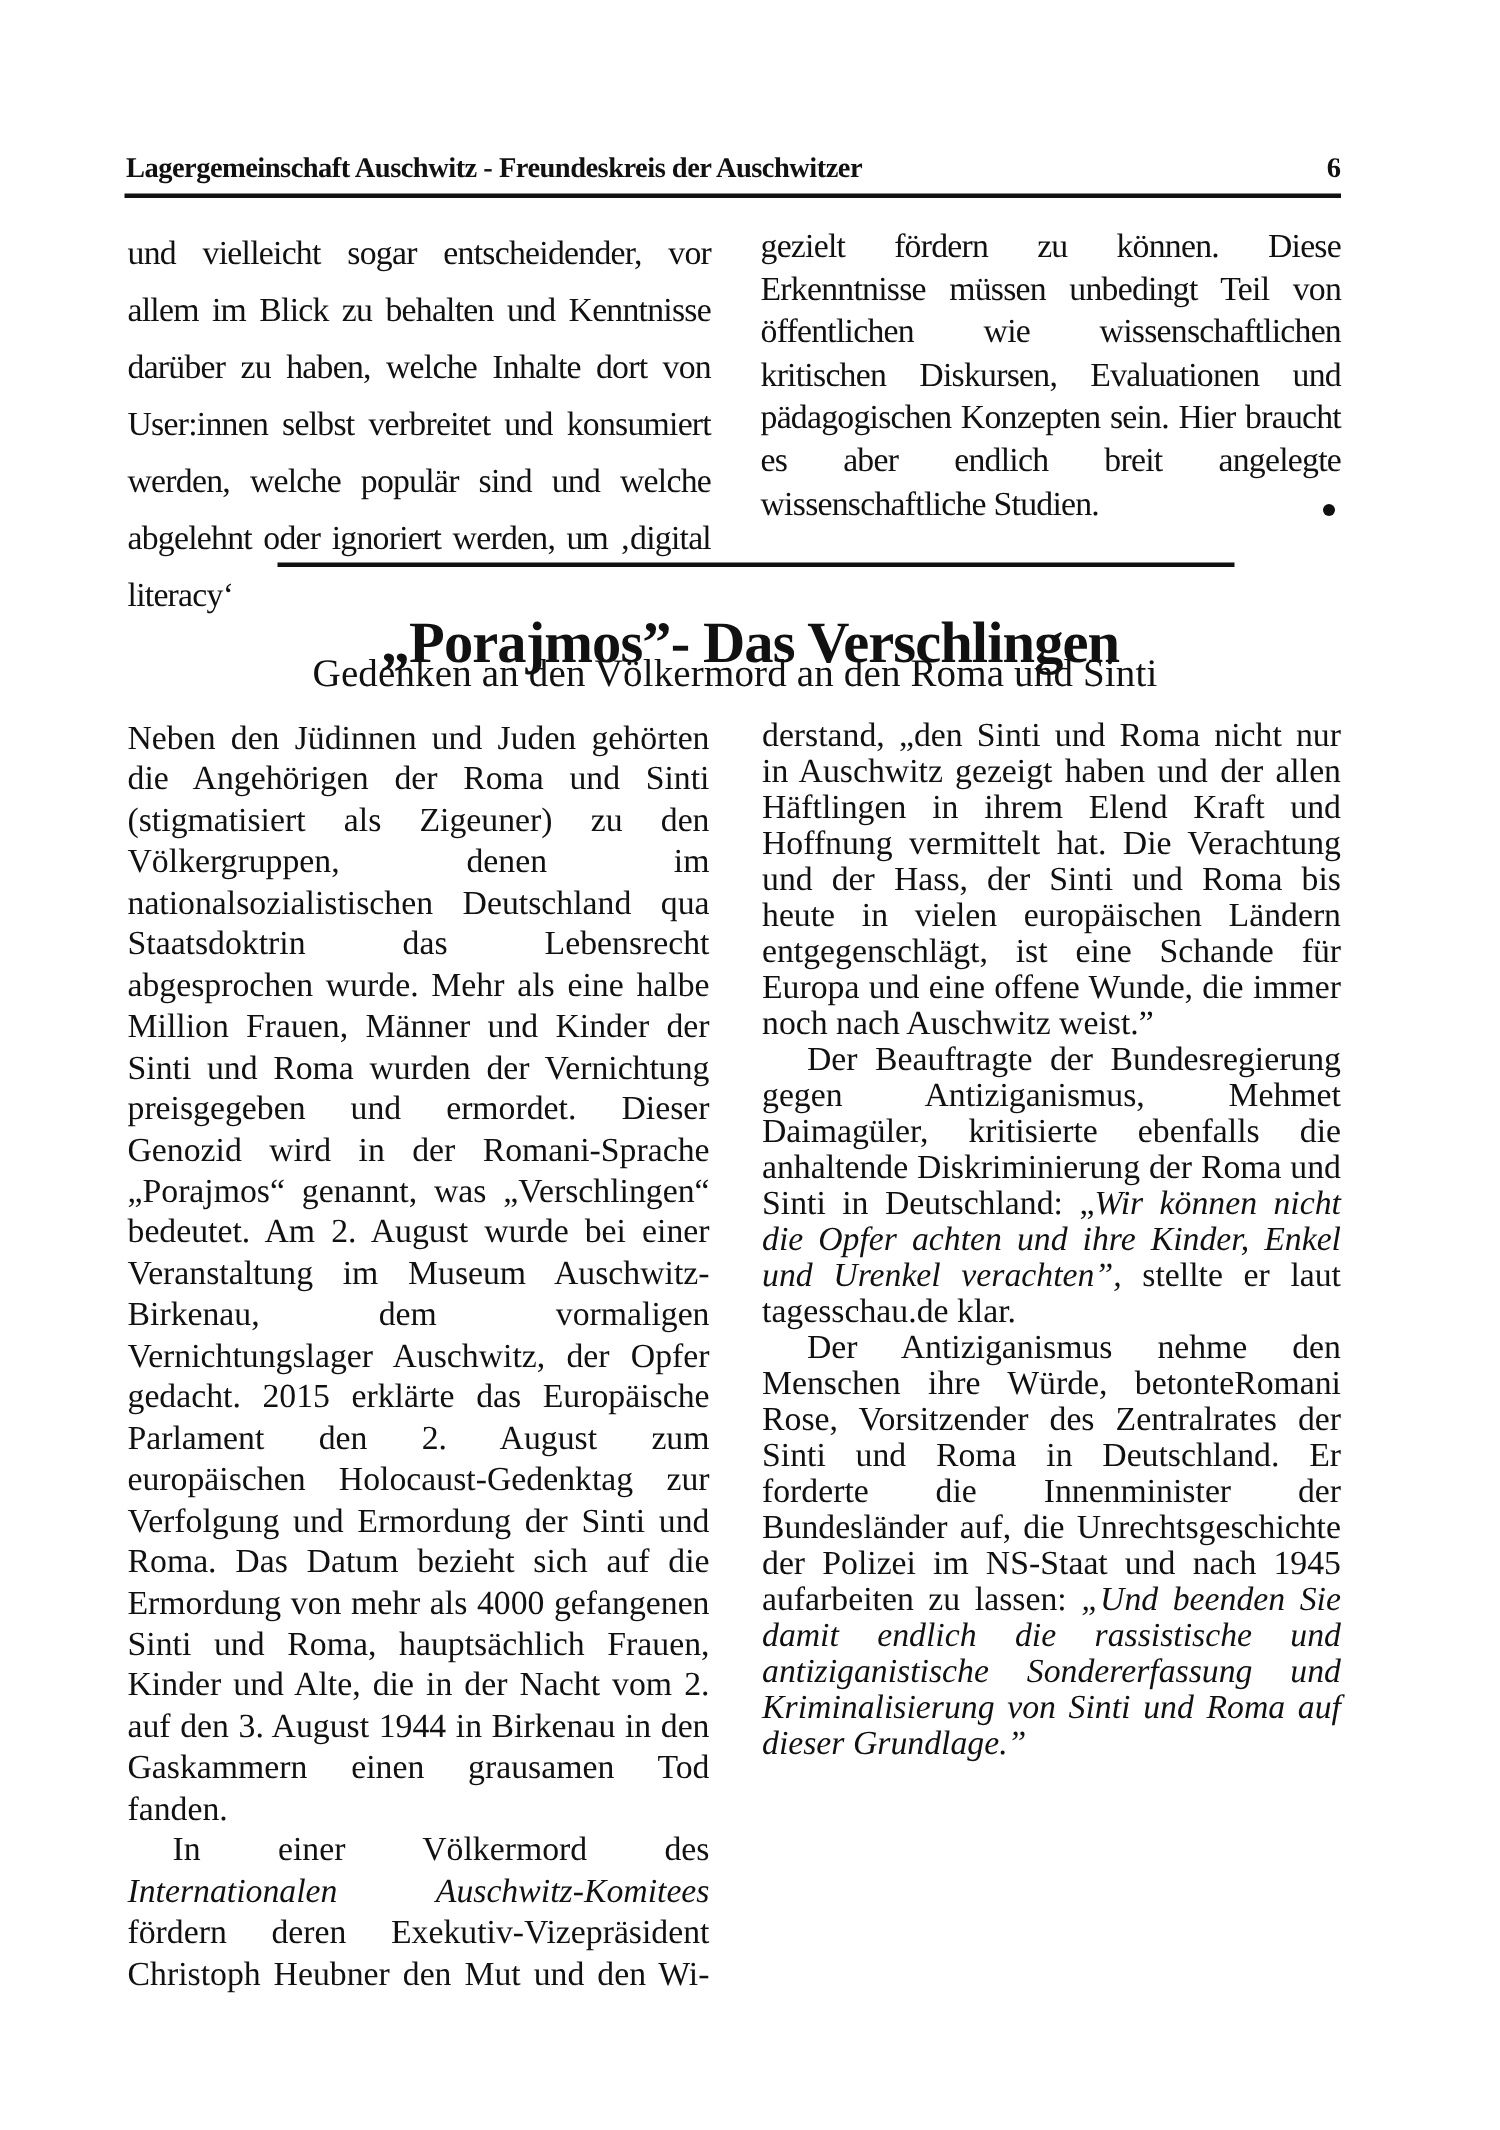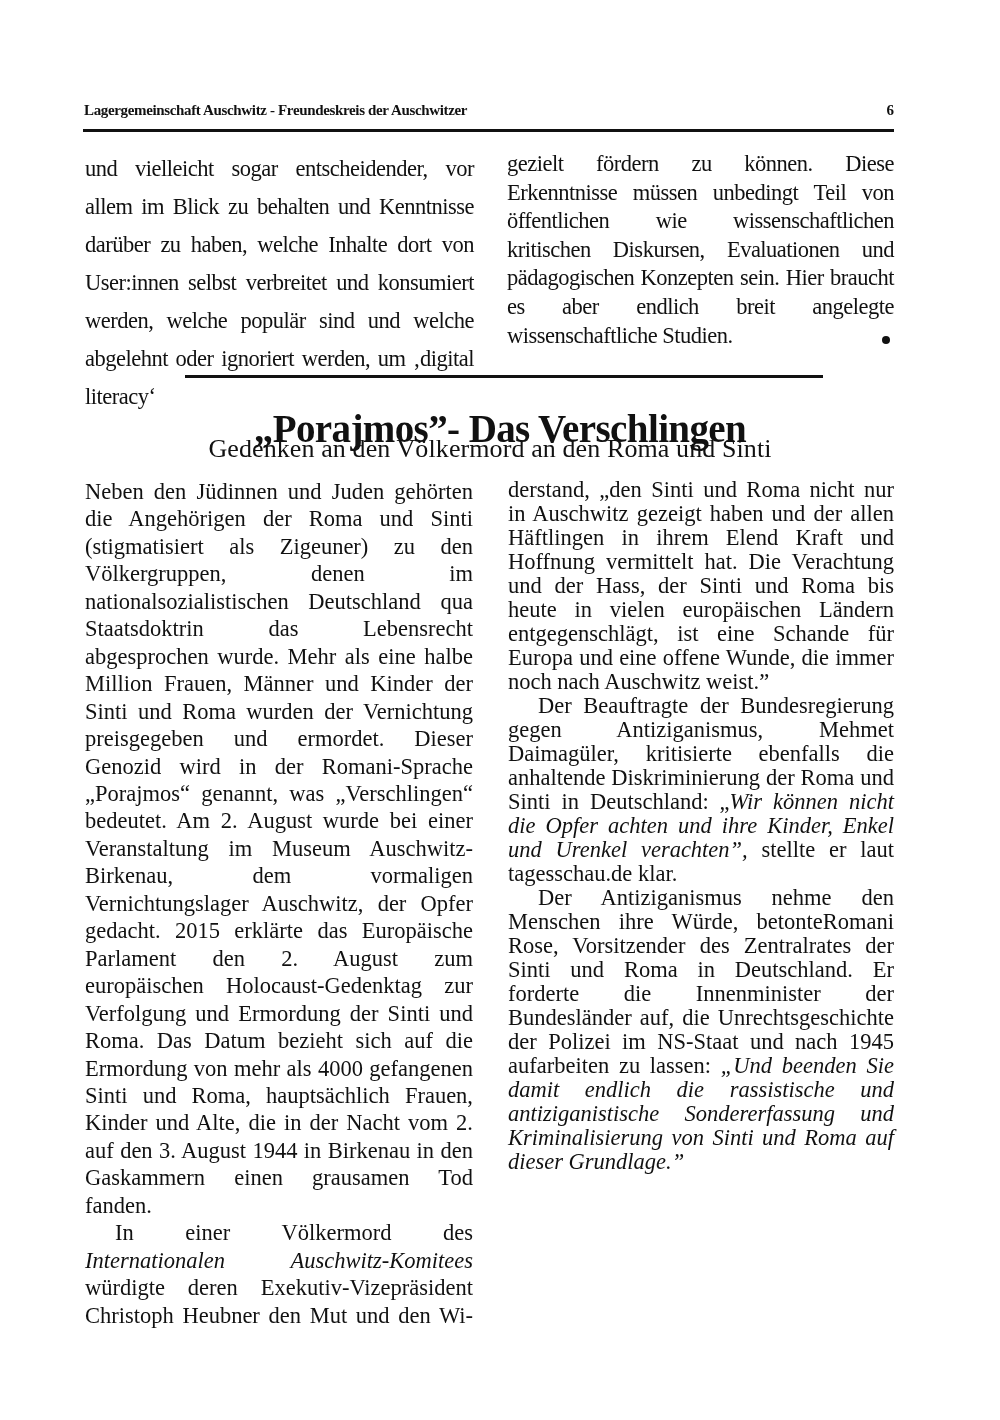--- a/index.html
+++ b/index.html
@@ -1,17 +1,17 @@
 <!DOCTYPE html>
 <html><head>
 <meta charset="utf-8">
 <style>
   html, body { margin: 0; padding: 0; background: #ffffff; }
   body { width: 1000px; height: 1420px; position: relative; overflow: hidden; color: #111; font-family: "Liberation Serif", "DejaVu Serif", serif; }
-  .running-head { position: absolute; left: 84px; top: 100px; width: 810px; height: 26px; font-weight: bold; font-size: 15px; }
+  .running-head { position: absolute; left: 84px; top: 100px; width: 810px; height: 26px; font-weight: bold; font-size: 19px; }
   .running-head .title { position: absolute; left: 0; top: 2px; letter-spacing: -0.35px; }
   .running-head .page { position: absolute; right: 0; top: 2px; }
   .head-rule { position: absolute; left: 83px; top: 129px; width: 811px; height: 3px; background: #111; }
   .col { position: absolute; font-size: 22.5px; text-align: justify; hyphens: manual; }
   .col p { margin: 0; }
   .top-left { left: 85px; top: 150px; width: 389px; line-height: 38px; letter-spacing: -0.5px; }
   .top-right { left: 507px; top: 150px; width: 387px; line-height: 28.6px; letter-spacing: -0.5px; }
   .bullet { display: inline-block; width: 8px; height: 8px; border-radius: 50%; background: #111; position: absolute; right: 4px; bottom: 6px; }
   .mid-rule { position: absolute; left: 185px; top: 375px; width: 638px; height: 3px; background: #111; }
   .article-title { position: absolute; left: 0; width: 1000px; top: 406px; text-align: center; font-weight: bold; font-size: 39px; letter-spacing: -0.6px; }
@@ -40,20 +40,20 @@
   <span class="bullet"></span>
 </div>
 
 <div class="mid-rule"></div>
 
 <h1 class="article-title" style="margin:0;">„Porajmos”- Das Verschlingen</h1>
 <div class="article-subtitle">Gedenken an den Völkermord an den Roma und Sinti</div>
 
 <div class="col body-left">
   <p>Neben den Jüdinnen und Juden gehörten die Angehörigen der Roma und Sinti (stigmatisiert als Zigeuner) zu den Völkergruppen, denen im nationalsozialistischen Deutschland qua Staatsdoktrin das Lebensrecht abgesprochen wurde. Mehr als eine halbe Million Frauen, Männer und Kinder der Sinti und Roma wurden der Vernichtung preisgegeben und ermordet. Dieser Genozid wird in der Romani-Sprache „Porajmos“ genannt, was „Verschlingen“ bedeutet. Am 2. August wurde bei einer Veranstaltung im Museum Auschwitz-Birkenau, dem vormaligen Vernichtungslager Auschwitz, der Opfer gedacht. 2015 erklärte das Europäische Parlament den 2. August zum europäischen Holocaust-Gedenktag zur Verfolgung und Ermordung der Sinti und Roma. Das Datum bezieht sich auf die Ermordung von mehr als 4000 gefangenen Sinti und Roma, hauptsächlich Frauen, Kinder und Alte, die in der Nacht vom 2. auf den 3. August 1944 in Birkenau in den Gaskammern einen grausamen Tod fanden.</p>
-  <p class="indent last-line"><span>In einer Völkermord des </span><em>Internationalen Auschwitz-Komitees</em><span> würdigte deren Exekutiv-Vizepräsident Christoph Heubner den Mut und den Wi-</span></p>
+  <p class="indent last-line"><span>In einer Völkermord des </span><em>Internationalen Auschwitz-Komitees</em><span> fördern deren Exekutiv-Vizepräsident Christoph Heubner den Mut und den Wi-</span></p>
 </div>
 
 <div class="col body-right">
   <p>derstand, „den Sinti und Roma  nicht nur in Auschwitz gezeigt haben und der allen Häftlingen in ihrem Elend Kraft und Hoffnung vermittelt hat. Die Verachtung und der Hass, der Sinti und Roma bis heute in vielen europäischen Ländern entgegenschlägt, ist eine Schande für Europa und eine offene Wunde, die immer noch nach Auschwitz weist.”</p>
   <p class="indent"><span>Der Beauftragte der Bundesregierung gegen Antiziganismus, Mehmet Daimagüler, kritisierte ebenfalls die anhaltende Diskriminierung der Roma und Sinti in Deutschland: „</span><em>Wir können nicht die Opfer achten und ihre Kinder, Enkel und Urenkel verachten”,</em><span> stellte er laut tagesschau.de klar.</span></p>
   <p class="indent"><span>Der Antiziganismus nehme den Menschen ihre Würde, betonteRomani Rose, Vorsitzender des Zentralrates der Sinti und Roma in Deutschland. Er forderte die Innenminister der Bundesländer auf, die Unrechtsgeschichte der Polizei im NS-Staat und nach 1945 aufarbeiten zu lassen: </span><em>„Und beenden Sie damit endlich die rassistische und antiziganistische Sondererfassung und Kriminalisierung von Sinti und Roma auf dieser Grundlage.”</em></p>
 </div>
 
 </body></html>

